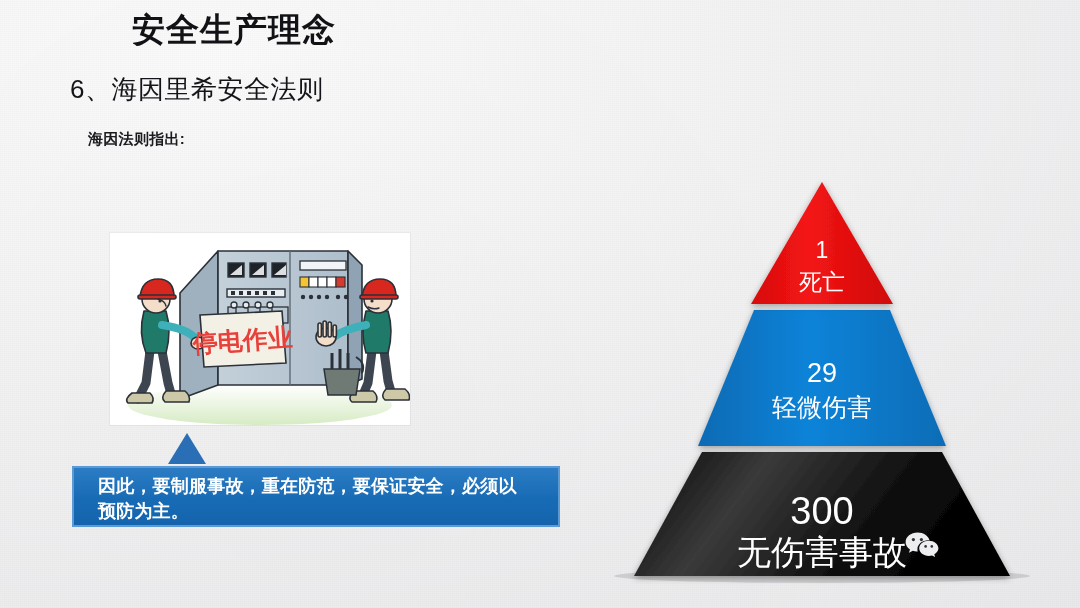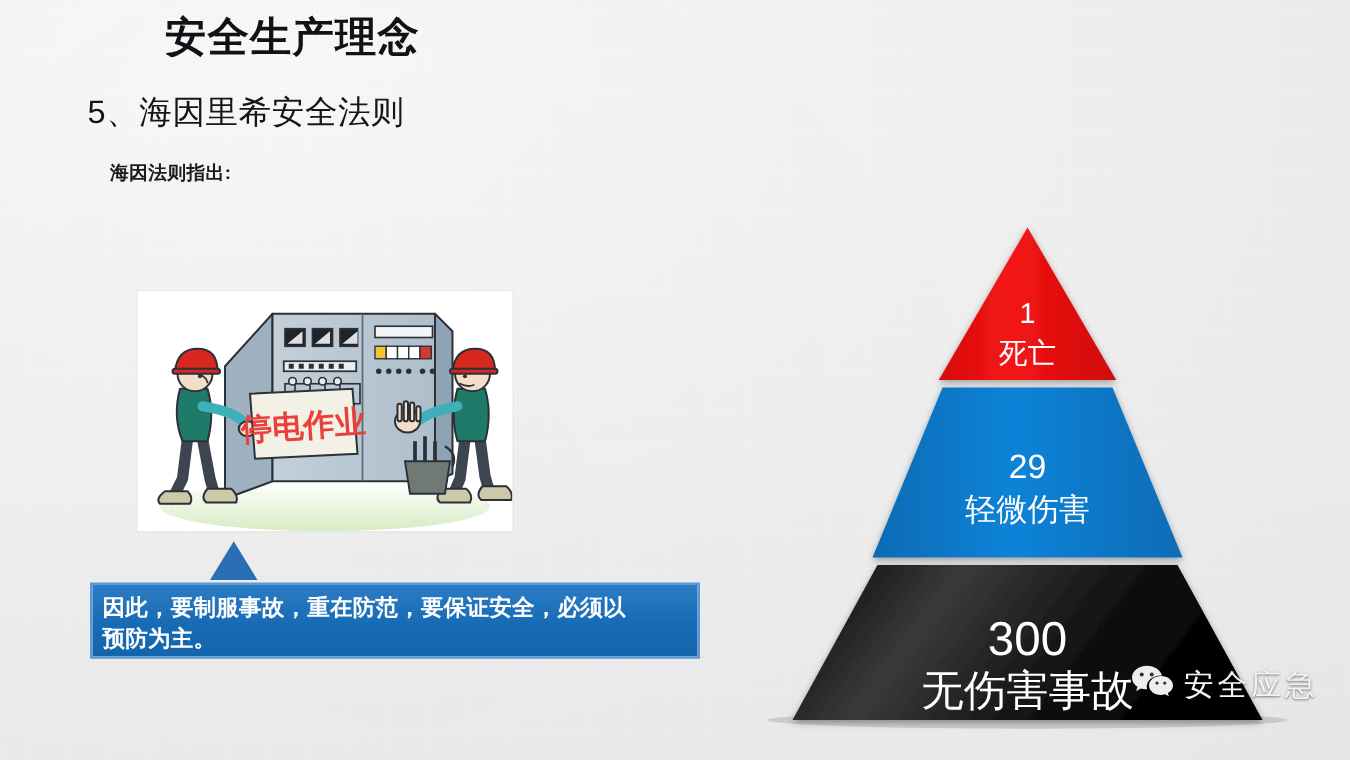--- a/index.html
+++ b/index.html
@@ -89,21 +89,21 @@
     border-bottom: 31px solid #2a6fb5;
   }
   #callout-box {
     left: 72px;
     top: 466px;
     width: 488px;
     height: 61px;
     background: linear-gradient(180deg, #2b7cc4 0%, #176bb4 55%, #1464ad 100%);
     border: 2px solid #5b9ad4;
     box-sizing: border-box;
-    padding: 6px 10px 0 8px;
+    padding: 6px 10px 0 24px;
   }
   #callout-box .ctext {
     font-size: 18px;
     font-weight: bold;
     color: #ffffff;
     line-height: 25px;
     letter-spacing: .2px;
     white-space: nowrap;
   }
 
@@ -136,21 +136,21 @@
     white-space: nowrap;
   }
 </style>
 </head>
 <body>
 
 <div id="slide">
 
   <div class="layer" id="title">安全生产理念</div>
 
-  <div class="layer" id="subtitle">5、海因里希安全法则</div>
+  <div class="layer" id="subtitle">6、海因里希安全法则</div>
 
   <div class="layer" id="body-text">
     <div class="line">海因法则指出:</div>
   </div>
 
   <div class="layer" id="illustration">
     <svg width="300" height="192" viewBox="0 0 300 192" xmlns="http://www.w3.org/2000/svg">
       <defs>
         <linearGradient id="groundG" x1="0" y1="0" x2="0" y2="1">
           <stop offset="0%" stop-color="#ffffff"></stop>
@@ -344,16 +344,15 @@
         <g fill="#eceef0">
           <path d="M12.6 0.6C5.9 0.6 0.6 4.9 0.6 10.2c0 2.9 1.7 5.5 4.4 7.2l-1.1 3.3 3.9-1.9c1.3 0.4 2.6 0.6 4 0.6 0.3 0 0.6 0 0.9 0 -0.2-0.7-0.3-1.5-0.3-2.2 0-4.9 4.9-8.9 11-8.9 0.4 0 0.8 0 1.2 0.1C23.4 4 18.5 0.6 12.6 0.6z"></path>
           <circle cx="8.4" cy="7.6" r="1.6" fill="#2f3337"></circle>
           <circle cx="16.4" cy="7.6" r="1.6" fill="#2f3337"></circle>
           <path d="M33.4 16.3c0-4.2-4.3-7.6-9.6-7.6 -5.3 0-9.6 3.4-9.6 7.6 0 4.2 4.3 7.6 9.6 7.6 1.1 0 2.2-0.2 3.2-0.5l3.1 1.6 -0.8-2.7C31.9 20.8 33.4 18.7 33.4 16.3z"></path>
           <circle cx="20.6" cy="14.4" r="1.3" fill="#2f3337"></circle>
           <circle cx="26.8" cy="14.4" r="1.3" fill="#2f3337"></circle>
         </g>
       </svg>
     </span>
-    <span class="wm-text">安全应急</span>
   </div>
 
 </div>
 
 </body></html>

